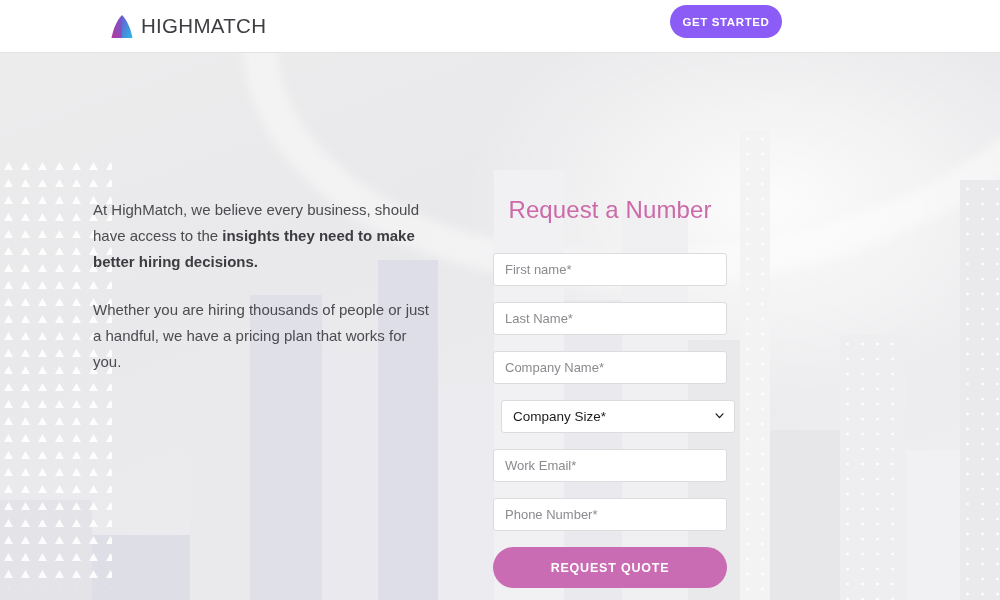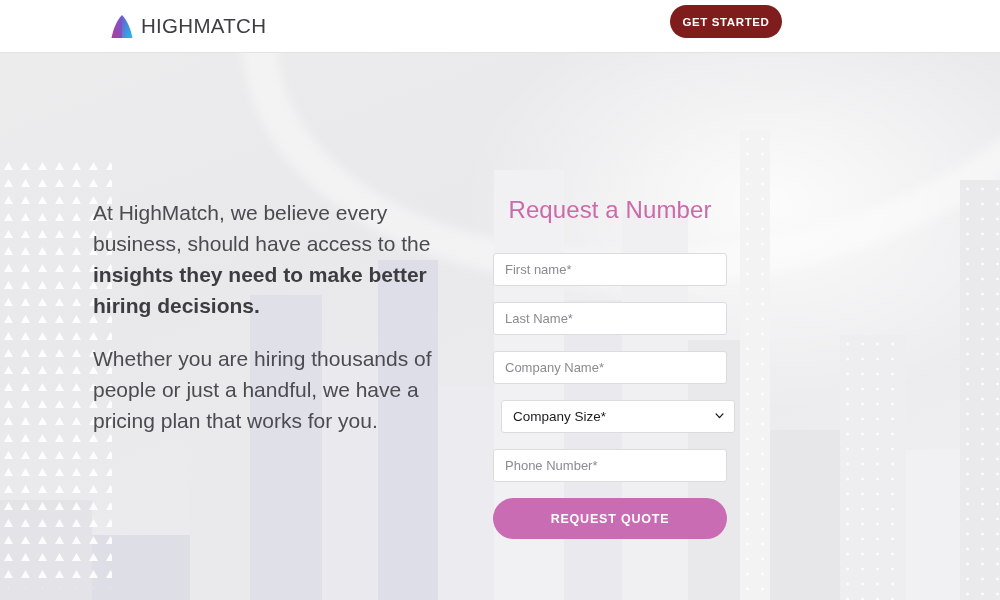--- a/index.html
+++ b/index.html
@@ -32,21 +32,21 @@
     letter-spacing: 0.3px;
     color: #3e3e42;
     font-weight: 400;
     white-space: nowrap;
     text-align: center;
   }
   .btn-get-started {
     position: absolute; right: 218px; top: 5px;
     width: 112px; height: 33px;
     border: none; border-radius: 17px;
-    background: #7f1d1d;
+    background: #8b5cf6;
     color: #ffffff;
     font-family: "Liberation Sans", sans-serif;
     font-size: 11.5px; font-weight: bold;
     letter-spacing: 0.6px;
     cursor: pointer;
     padding: 0;
   }
 
   
   .hero {
@@ -101,22 +101,22 @@
   .headline {
     margin: 0;
     font-size: 40px;
     line-height: 45px;
     font-weight: bold;
     color: #5b58c0;
     letter-spacing: -0.4px;
   }
   .para {
     margin: 0;
-    font-size: 21px;
-    line-height: 31px;
+    font-size: 15px;
+    line-height: 26px;
     color: #4b4b50;
   }
   .para.first { margin-top: 47px; }
   .para.second { margin-top: 22px; }
   .para b { font-weight: bold; color: #3c3c41; }
 
   
   .form-panel { position: absolute; left: 493px; top: 143px; width: 234px; z-index: 20; }
   .form-title {
     margin: 0 0 29px 0;
@@ -248,19 +248,20 @@
 
       <div class="select-wrap">
         <select class="field-select">
           <option>Company Size*</option>
         </select>
         <svg class="chevron" viewBox="0 0 10 7">
           <path d="M1 1 L5 5.4 L9 1" fill="none" stroke="#1a1a1d" stroke-width="1.5" stroke-linecap="round" stroke-linejoin="round"></path>
         </svg>
       </div>
 
+      <input class="field" type="text" placeholder="Work Email*" style="">
       <input class="field" type="text" placeholder="Phone Number*" style="">
 
       <button class="btn-request">REQUEST QUOTE</button>
     </div>
 
   </div>
 </div>
 
 </body></html>

